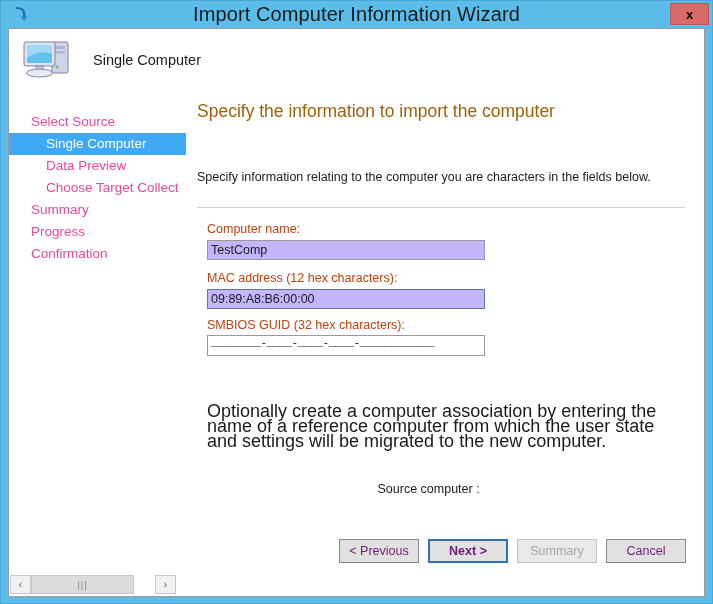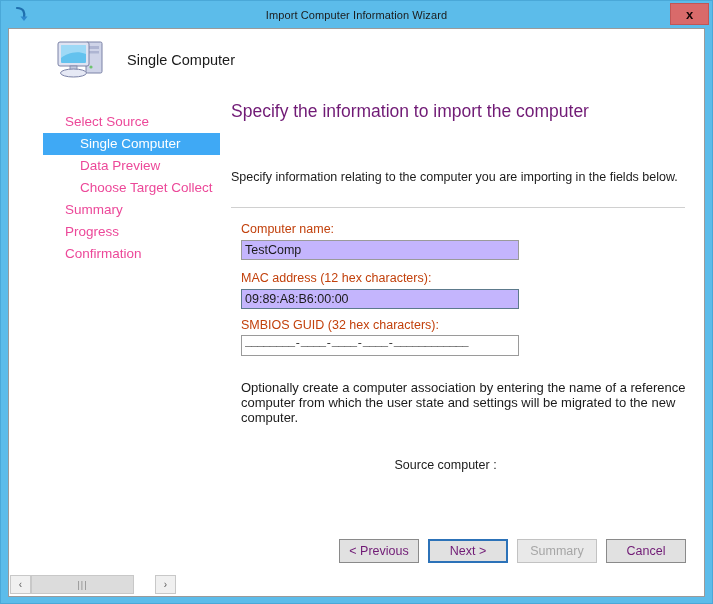--- a/index.html
+++ b/index.html
@@ -38,21 +38,21 @@
     flex: 0 0 auto;
     display: flex;
     align-items: center;
     justify-content: center;
   }
   .titlebar-title {
     position: absolute;
     left: 0;
     right: 0;
     text-align: center;
-    font-size: 11px;
+    font-size: 20px;
     color: #1b1b1b;
     letter-spacing: 0.1px;
     pointer-events: none;
   }
   .close-btn {
     position: absolute;
     top: 2px;
     right: 3px;
     width: 39px;
     height: 22px;
@@ -73,21 +73,20 @@
     position: absolute;
     top: 27px;
     left: 7px;
     right: 7px;
     bottom: 29px;
     background: #ffffff;
     border: 1px solid #9a9a9a;
     border-bottom: none;
     box-sizing: border-box;
     overflow: hidden;
-    padding-left: 34px;
   }
 
   
   .header-band {
     height: 62px;
     display: flex;
     align-items: center;
     padding-left: 10px;
     box-sizing: border-box;
   }
@@ -126,21 +125,21 @@
   .main {
     flex: 1 1 auto;
     padding-left: 11px;
     padding-right: 18px;
     box-sizing: border-box;
     position: relative;
   }
 
   .page-title {
     font-size: 17.5px;
-    color: #701a75;
+    color: #a16207;
     margin-top: 10px;
     margin-bottom: 0;
     font-weight: normal;
     white-space: nowrap;
   }
   .intro-text {
     font-size: 12.5px;
     color: #1b1b1b;
     margin-top: 48px;
   }
@@ -196,24 +195,24 @@
     top: 1px;
     font-family: "Liberation Mono", monospace;
     font-size: 11px;
     color: #1b1b1b;
     letter-spacing: -0.4px;
     white-space: nowrap;
     text-align: right;
   }
 
   .optional-text {
-    font-size: 13px;
+    font-size: 18px;
     color: #1b1b1b;
     line-height: 15px;
-    margin-top: 24px;
+    margin-top: 48px;
     padding-left: 10px;
     max-width: 470px;
   }
 
   .source-row {
     display: flex;
     align-items: center;
     margin-top: 33px;
     padding-left: 10px;
     flex-direction: column;
@@ -263,20 +262,21 @@
   }
   .wiz-btn {
     width: 80px;
     height: 24px;
     display: flex;
     align-items: center;
     justify-content: center;
   }
   .wiz-btn.default {
     border: 2px solid #2c72b8;
+    font-weight: bold;
   }
   .wiz-btn.disabled {
     color: #a6a6a6;
     background: #e9e9e9;
     border-color: #c2c2c2;
     cursor: default;
   }
 
   
   .statusbar {
@@ -382,21 +382,21 @@
         <div class="nav-item indent1">Data Preview</div>
         <div class="nav-item indent1">Choose Target Collect</div>
         <div class="nav-item">Summary</div>
         <div class="nav-item">Progress</div>
         <div class="nav-item">Confirmation</div>
       </div>
 
       <div class="main">
 
         <div class="page-title">Specify the information to import the computer</div>
-        <div class="intro-text">Specify information relating to the computer you are importing in the fields below.</div>
+        <div class="intro-text">Specify information relating to the computer you are characters in the fields below.</div>
         <div class="divider"></div>
 
         <div class="fields">
 
           <div class="field-label">Computer name:</div>
           <input class="text-input" type="text" value="TestComp" style="">
 
           <div class="gap-md"></div>
 
           <div class="field-label">MAC address (12 hex characters):</div>

